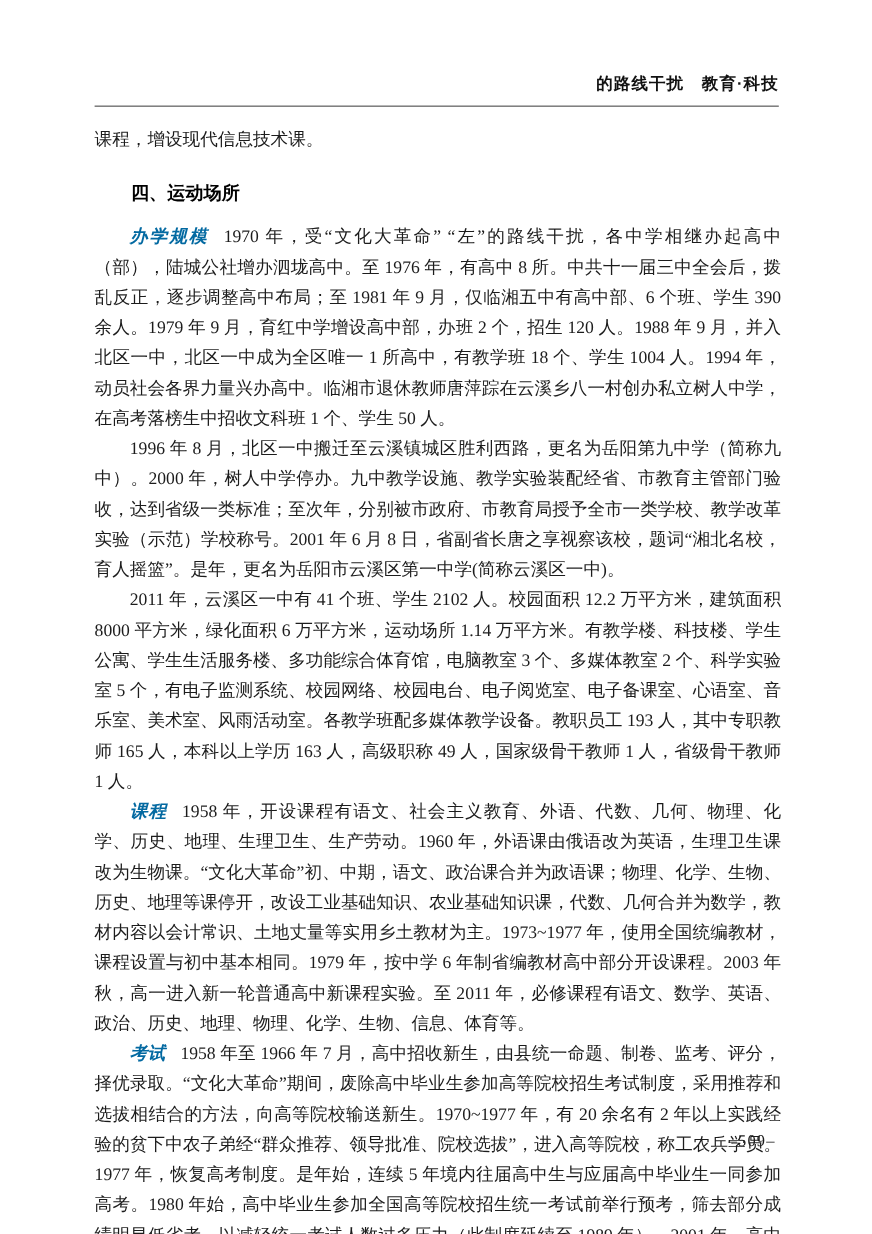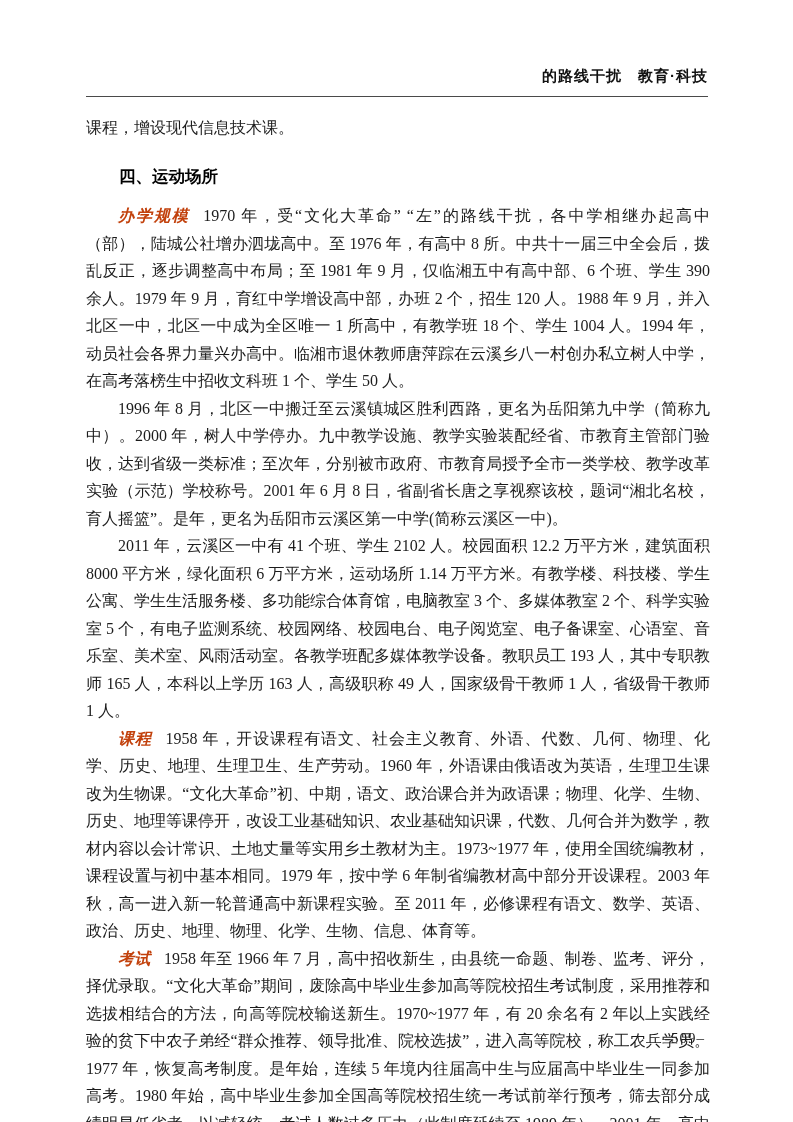--- a/index.html
+++ b/index.html
@@ -47,21 +47,21 @@
     font-family: "Liberation Sans", "DejaVu Sans", sans-serif;
     font-weight: bold;
     font-size: 16.5px;
     color: #000;
   }
   .para { margin: 0; text-indent: 2em; }
   .para-label {
     font-weight: bold;
     font-style: italic;
     margin-right: 0.85em;
-    color: #c2410c;
+    color: #0369a1;
   }
   .para-label:empty { margin-right: 0; }
   .page-number {
     position: absolute;
     top: 1030px;
     right: 88px;
     font-size: 15px;
     letter-spacing: 1px;
     color: #1c1c1c;
   }

